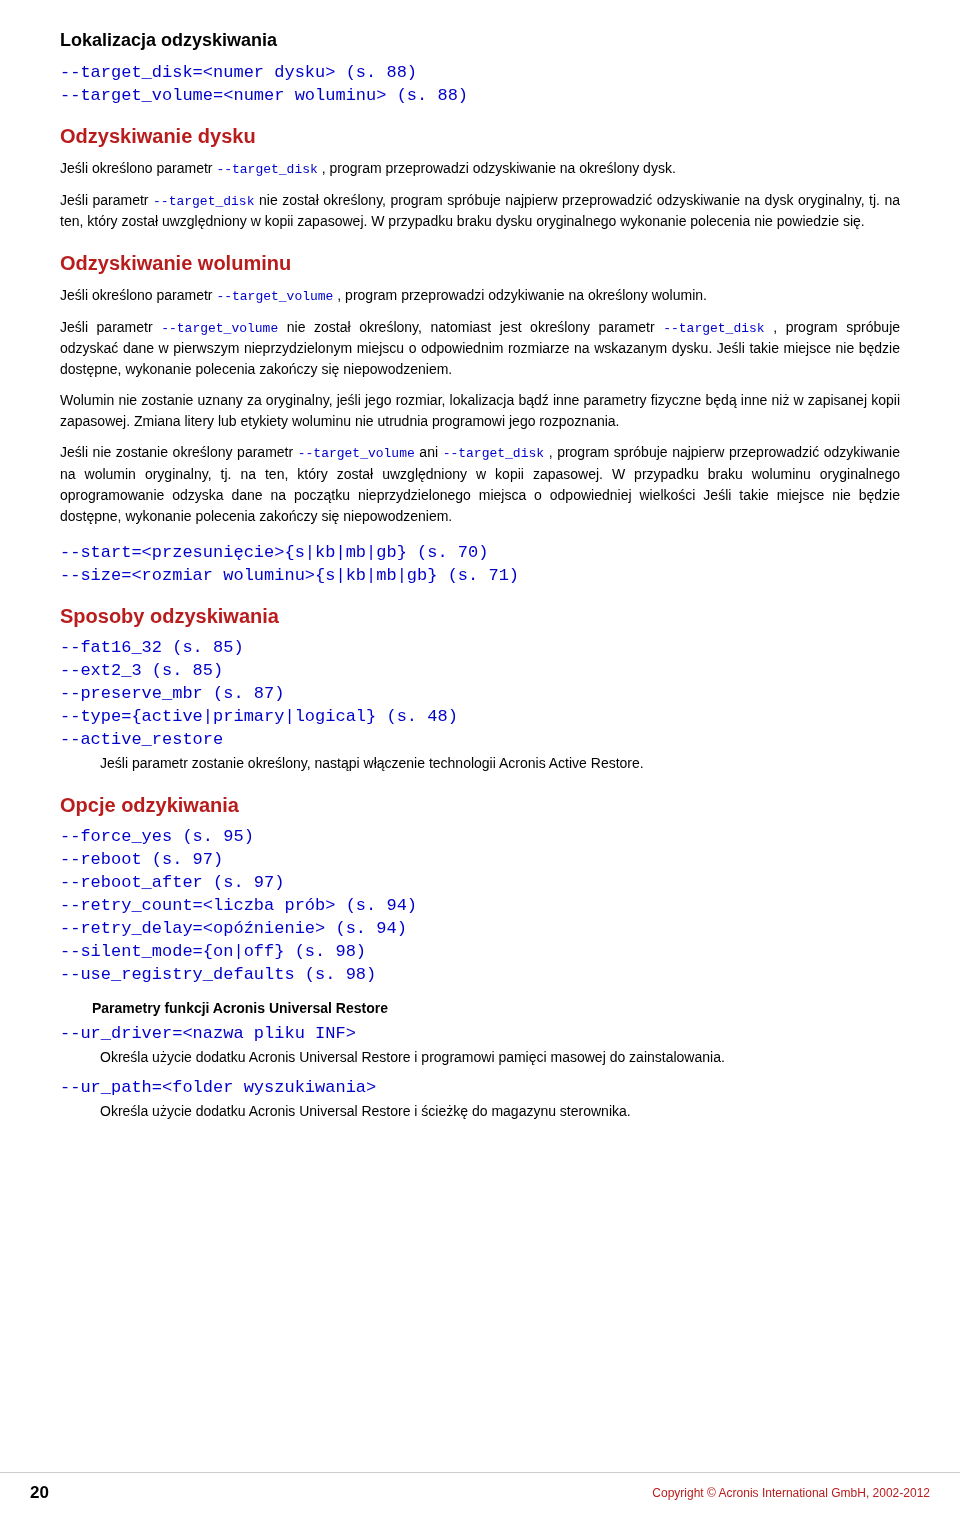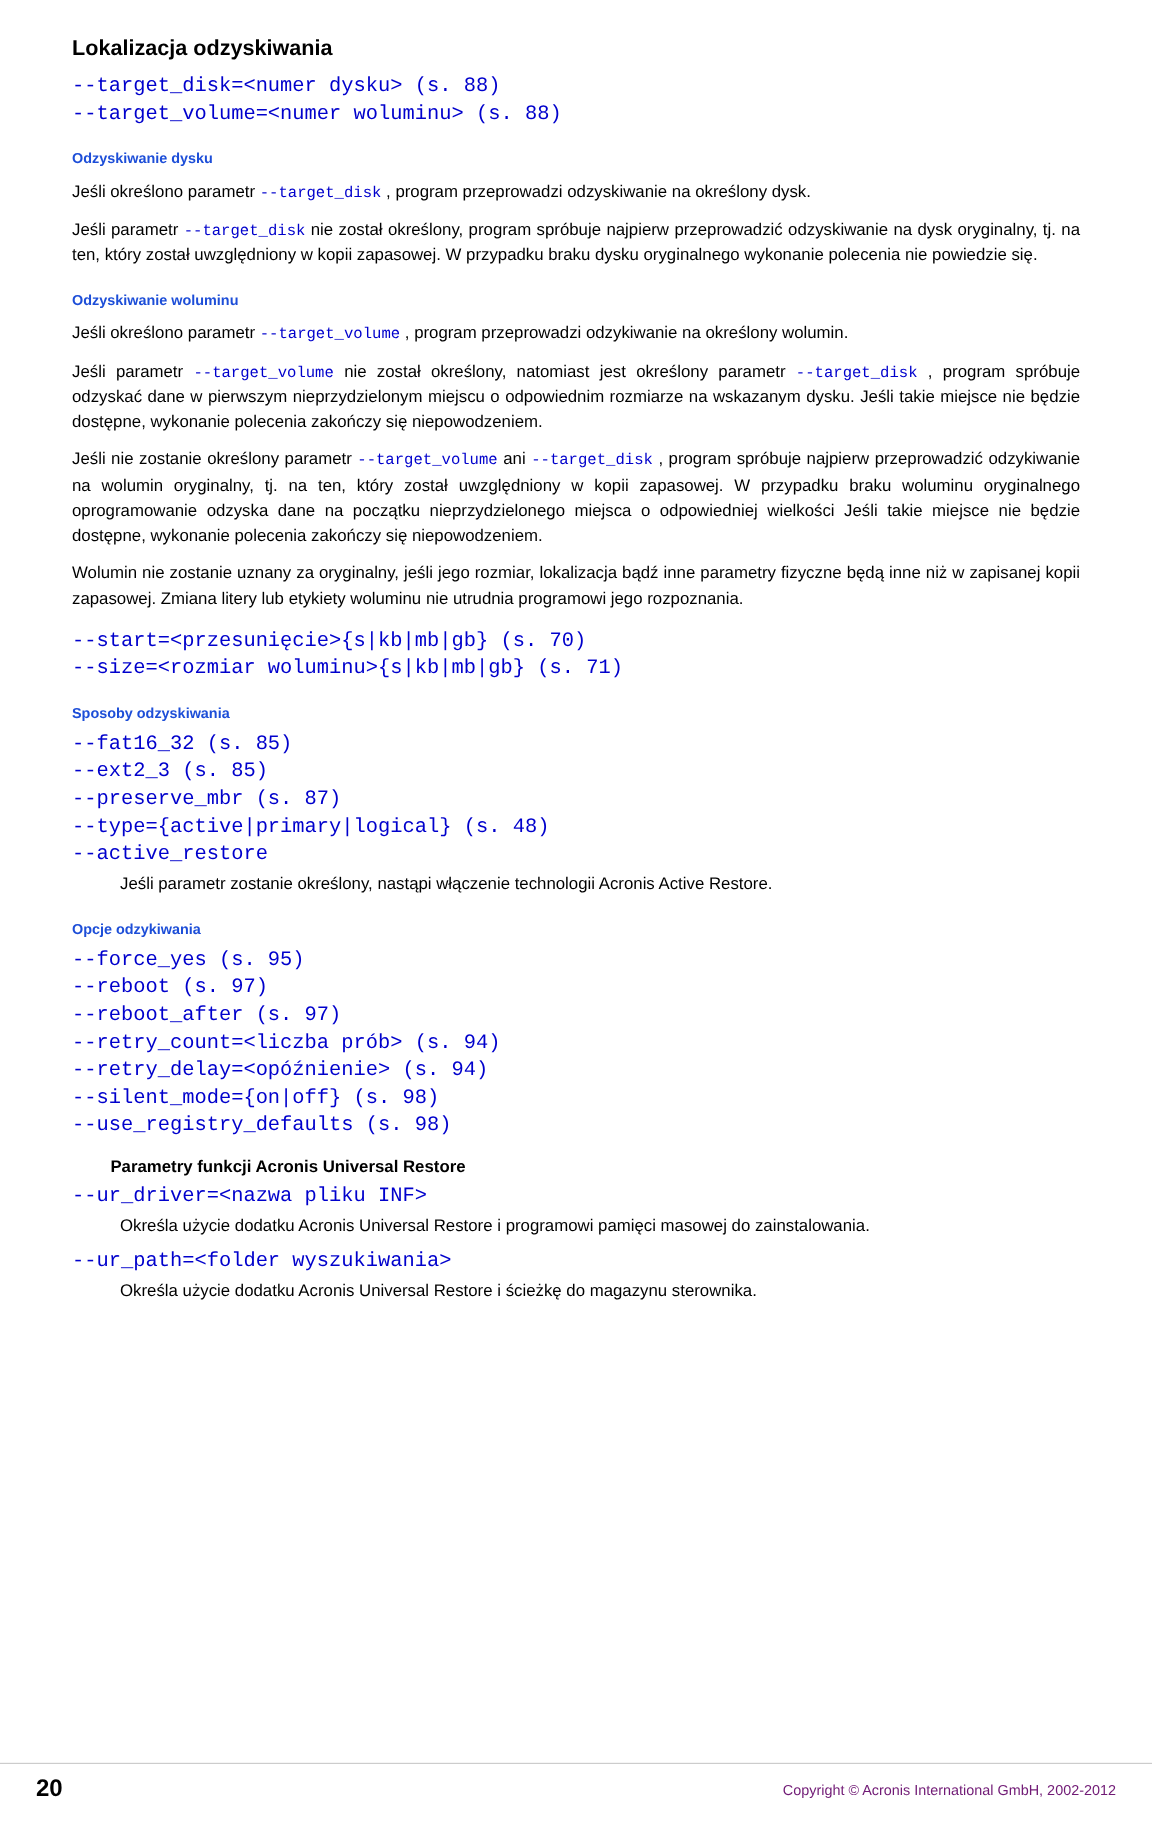--- a/index.html
+++ b/index.html
@@ -18,25 +18,25 @@
       padding: 30px 60px 60px 60px;
       position: relative;
     }
     h1 {
       font-size: 18px;
       font-weight: bold;
       margin-bottom: 12px;
       color: #000;
     }
     h2 {
-      font-size: 12px;
+      font-size: 20px;
       font-weight: bold;
       margin-top: 20px;
       margin-bottom: 10px;
-      color: #1d4ed8;
+      color: #b91c1c;
     }
     h3 {
       font-size: 14px;
       font-weight: bold;
       margin-top: 16px;
       margin-bottom: 8px;
       color: #000;
       margin-left: 32px;
     }
     p {
@@ -69,27 +69,27 @@
       left: 0;
       right: 0;
       display: flex;
       justify-content: space-between;
       align-items: center;
       padding: 0 30px;
       border-top: 1px solid #ccc;
       padding-top: 10px;
     }
     .footer-left {
-      font-size: 20px;
+      font-size: 17px;
       font-weight: bold;
       color: #000;
     }
     .footer-right {
       font-size: 12px;
-      color: #701a75;
+      color: #b91c1c;
     }
   </style>
 </head>
 <body>
 
 <div class="page">
 
   <h1>Lokalizacja odzyskiwania</h1>
 
   <div class="section">
@@ -118,30 +118,30 @@
       <code>--target_volume</code>
       <span>, program przeprowadzi odzykiwanie na określony wolumin.</span>
     </p>
     <p>
       <span>Jeśli parametr</span>
       <code>--target_volume</code>
       <span>nie został określony, natomiast jest określony parametr</span>
       <code>--target_disk</code>
       <span>, program spróbuje odzyskać dane w pierwszym nieprzydzielonym miejscu o odpowiednim rozmiarze na wskazanym dysku. Jeśli takie miejsce nie będzie dostępne, wykonanie polecenia zakończy się niepowodzeniem.</span>
     </p>
+    <p>Wolumin nie zostanie uznany za oryginalny, jeśli jego rozmiar, lokalizacja bądź inne parametry fizyczne będą inne niż w zapisanej kopii zapasowej. Zmiana litery lub etykiety woluminu nie utrudnia programowi jego rozpoznania.</p>
     <p>
       <span>Jeśli nie zostanie określony parametr</span>
       <code>--target_volume</code>
       <span> </span>
       <span>ani</span>
       <span> </span>
       <code>--target_disk</code>
       <span>, program spróbuje najpierw przeprowadzić odzykiwanie na wolumin oryginalny, tj. na ten, który został uwzględniony w kopii zapasowej. W przypadku braku woluminu oryginalnego oprogramowanie odzyska dane na początku nieprzydzielonego miejsca o odpowiedniej wielkości Jeśli takie miejsce nie będzie dostępne, wykonanie polecenia zakończy się niepowodzeniem.</span>
     </p>
-    <p>Wolumin nie zostanie uznany za oryginalny, jeśli jego rozmiar, lokalizacja bądź inne parametry fizyczne będą inne niż w zapisanej kopii zapasowej. Zmiana litery lub etykiety woluminu nie utrudnia programowi jego rozpoznania.</p>
   </div>
 
   <div class="section">
     <span class="code-block">--start=&lt;przesunięcie&gt;{s|kb|mb|gb} (s. 70)</span>
     <span class="code-block">--size=&lt;rozmiar woluminu&gt;{s|kb|mb|gb} (s. 71)</span>
   </div>
 
   <div class="section">
     <h2>Sposoby odzyskiwania</h2>
     <span class="code-block">--fat16_32 (s. 85)</span>

